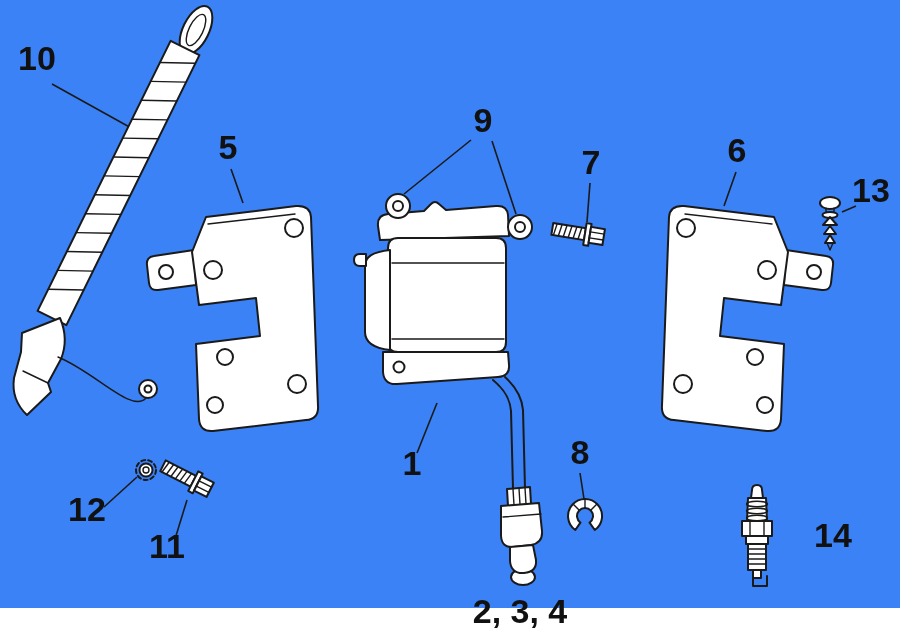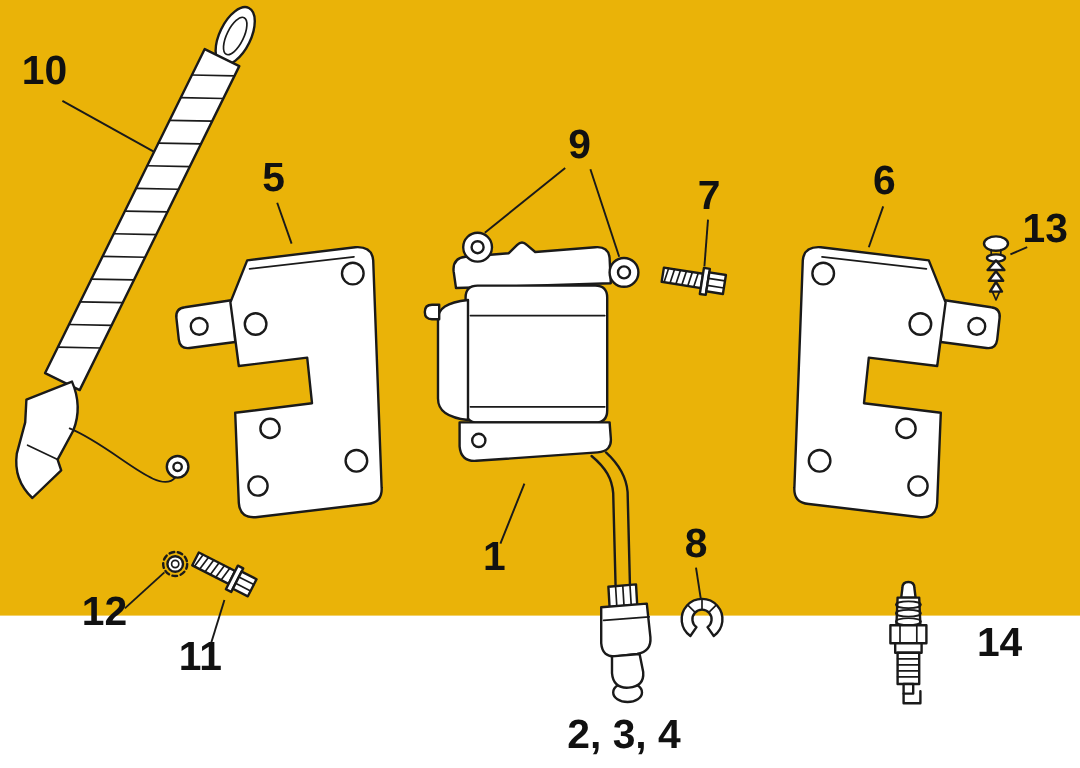--- a/index.html
+++ b/index.html
@@ -1,18 +1,18 @@
 <!DOCTYPE html>
 <html><head>
 <meta charset="utf-8">
 <style>
   *{box-sizing:border-box}
   html,body{margin:0;padding:0}
   body{width:900px;height:640px;background:#ffffff;font-family:"Liberation Sans",sans-serif;overflow:hidden}
-  .stage{position:relative;width:900px;height:513px;background:#eab308}
+  .stage{position:relative;width:900px;height:608px;background:#3b82f6}
   svg{display:block}
   .ln{fill:none;stroke:#1a1a1a;stroke-width:2;stroke-linecap:round;stroke-linejoin:round}
   .solid{fill:#ffffff;stroke:#1a1a1a;stroke-width:2;stroke-linejoin:round}
   .thin{stroke-width:1.4}
   .dash{stroke-dasharray:4 3}
   .leader{fill:none;stroke:#1a1a1a;stroke-width:1.6}
   .callout{font-family:"Liberation Sans",sans-serif;font-size:34px;font-weight:bold;fill:#111111;text-anchor:middle;cursor:pointer}
 </style>
 </head>
 <body>

